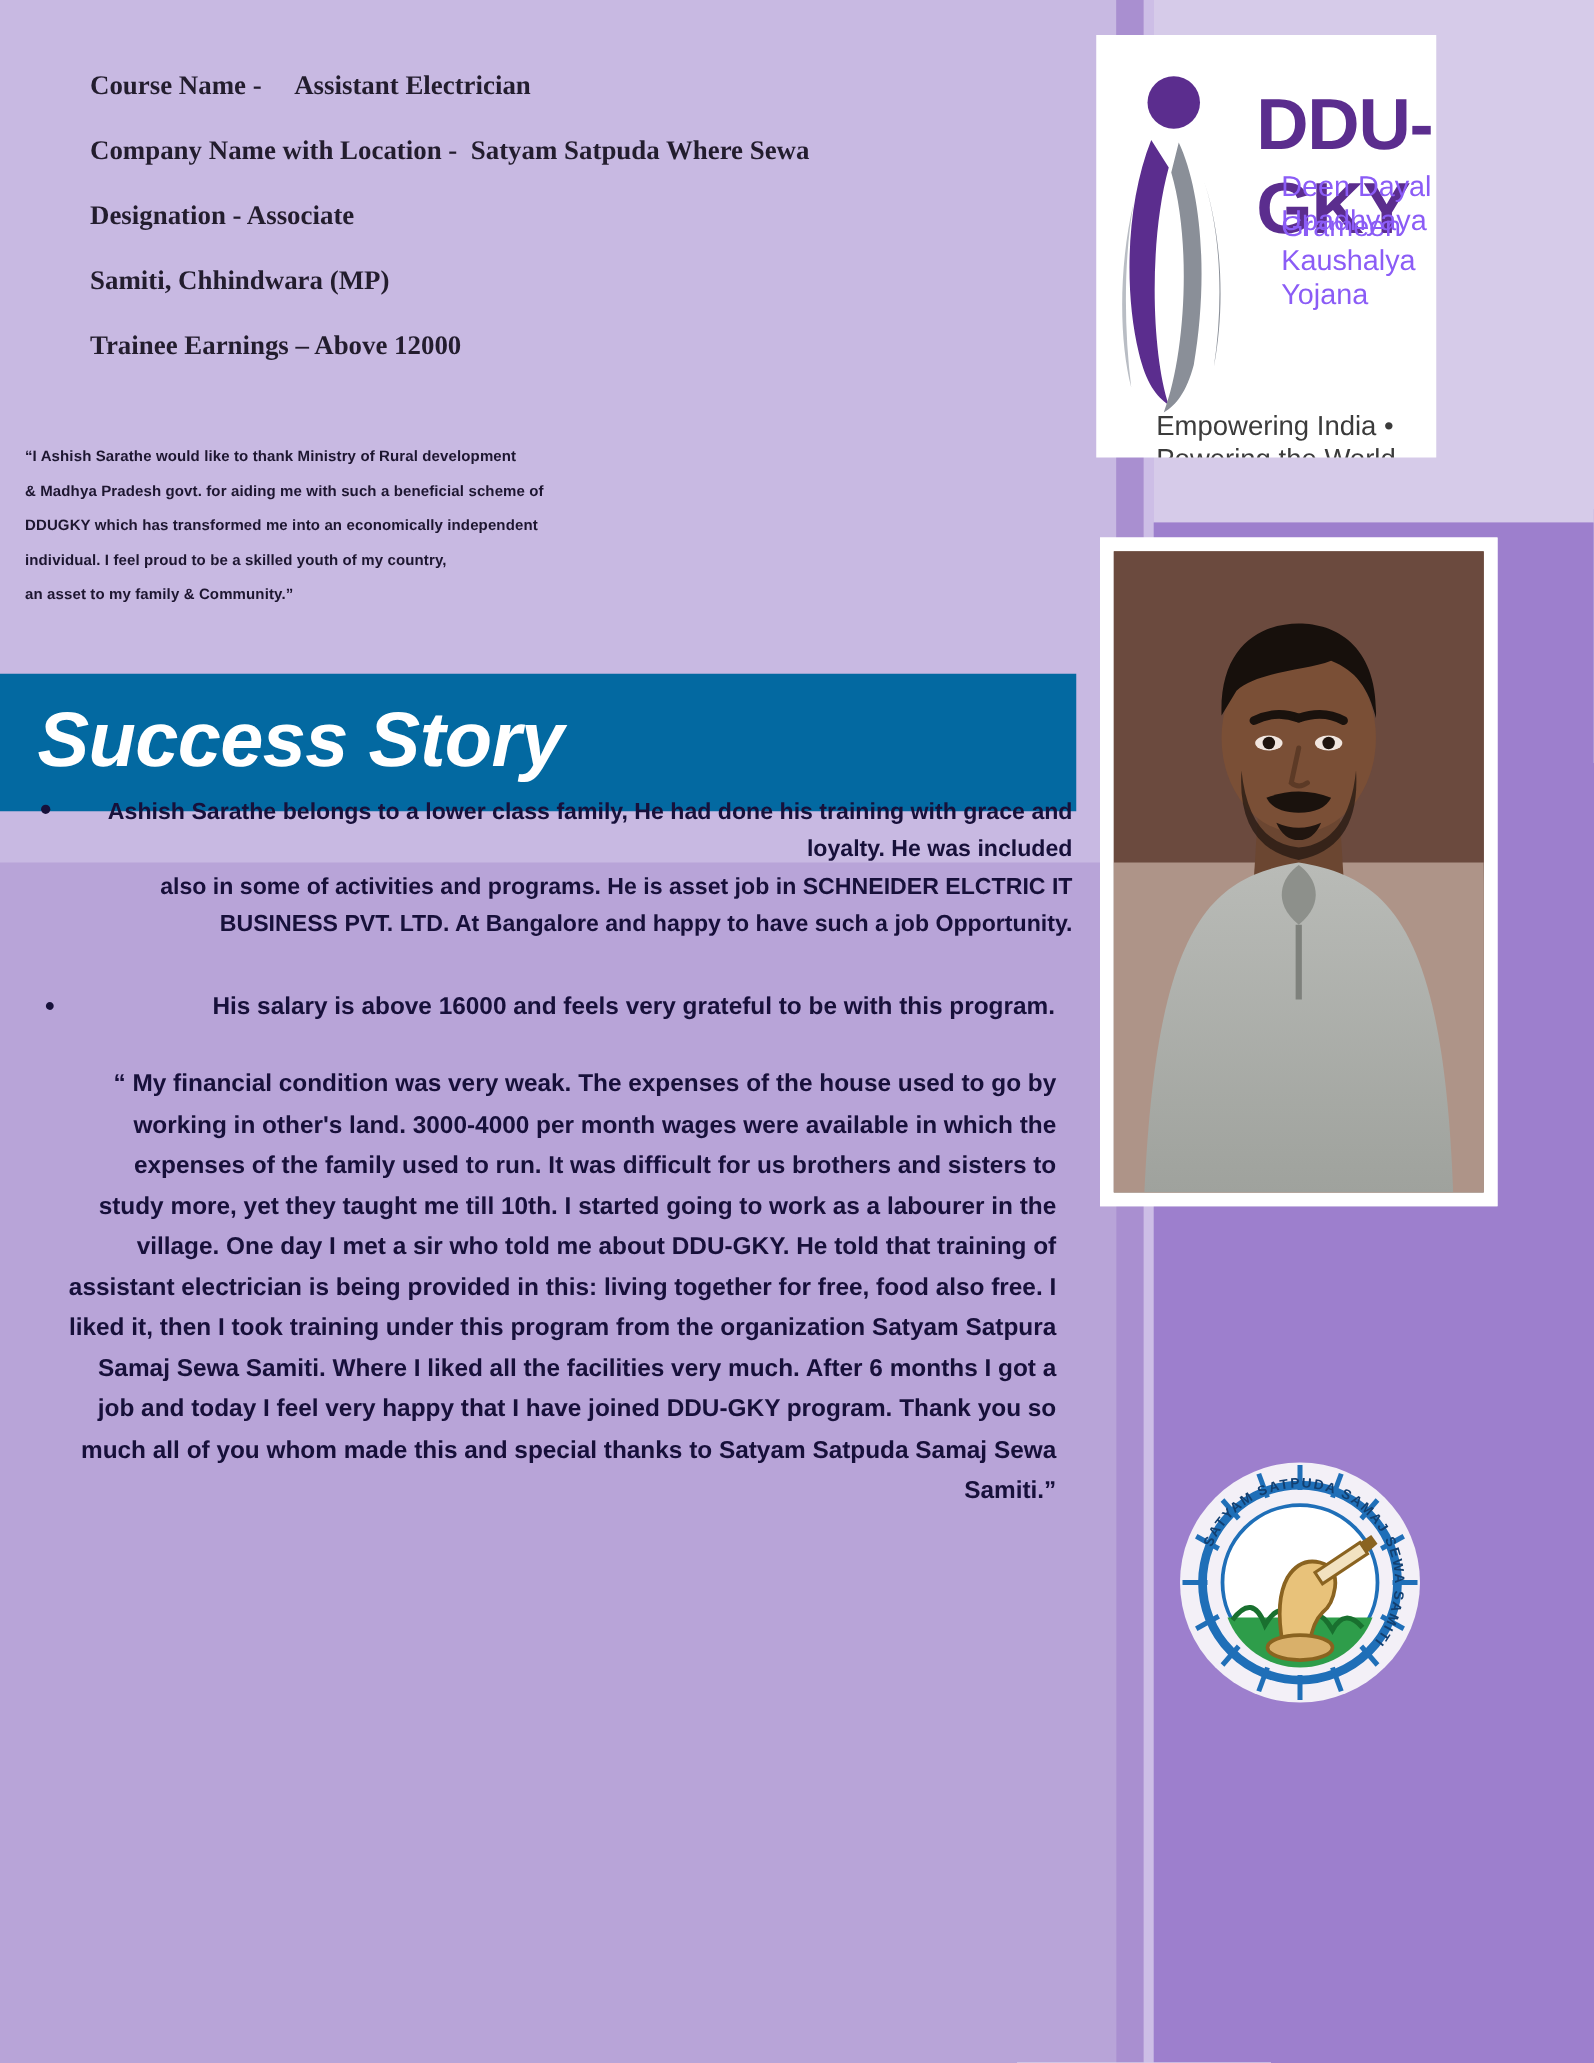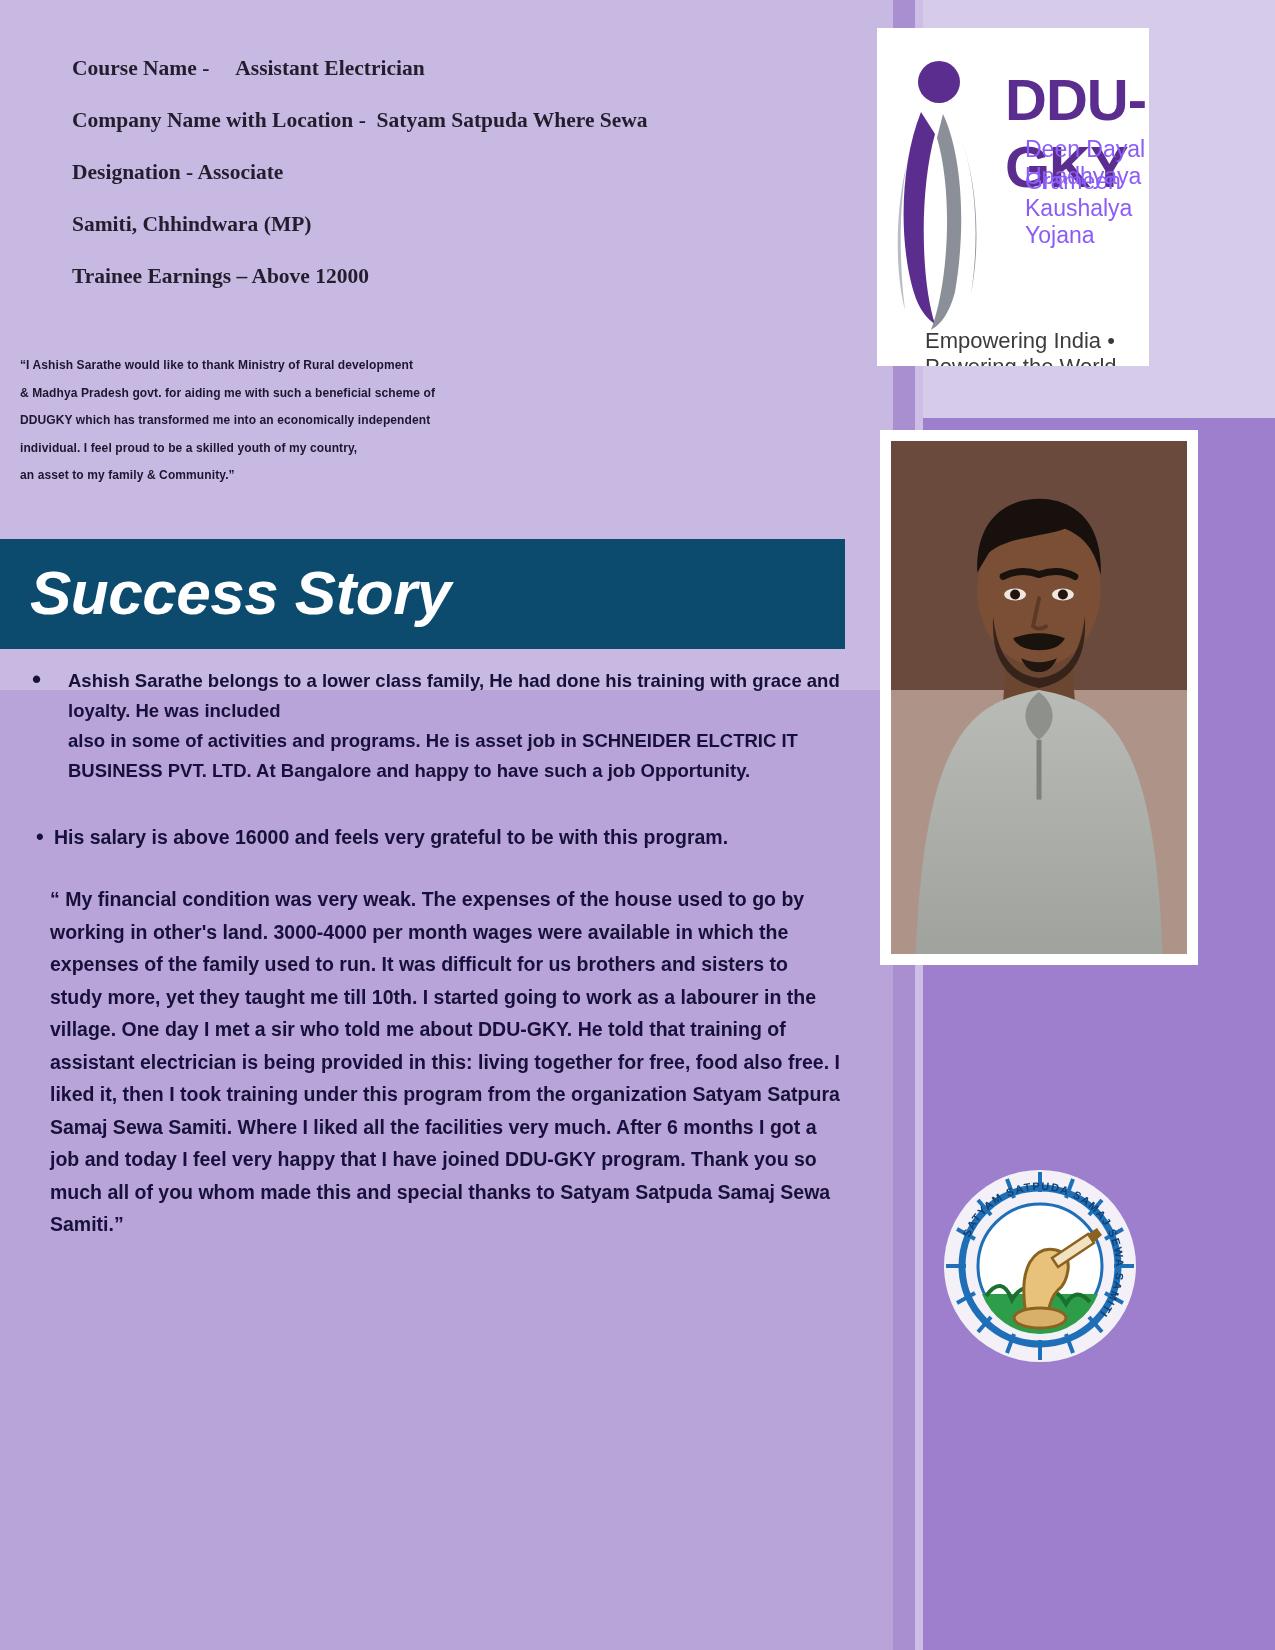--- a/index.html
+++ b/index.html
@@ -99,42 +99,44 @@
     letter-spacing: 0.1px;
   }
 
   
   .banner {
     position: absolute;
     left: 0;
     top: 539px;
     width: 845px;
     height: 110px;
-    background: #0c4a6e;
+    background: #0369a1;
+    padding-left: 16px;
   }
   .banner-title {
     position: absolute;
     left: 30px;
     top: 18px;
     color: #ffffff;
     font-family: "Liberation Sans", sans-serif;
     font-style: italic;
     font-weight: bold;
     font-size: 62px;
     letter-spacing: -0.5px;
     line-height: 72px;
   }
 
   
   .body-area {
     position: absolute;
     left: 0;
-    top: 666px;
+    top: 634px;
     width: 880px;
     color: #17103a;
+    text-align: right;
   }
   .bullet-1 {
     position: relative;
     margin-left: 32px;
     padding-left: 36px;
     font-size: 18.5px;
     font-weight: bold;
     line-height: 30px;
     width: 790px;
   }

